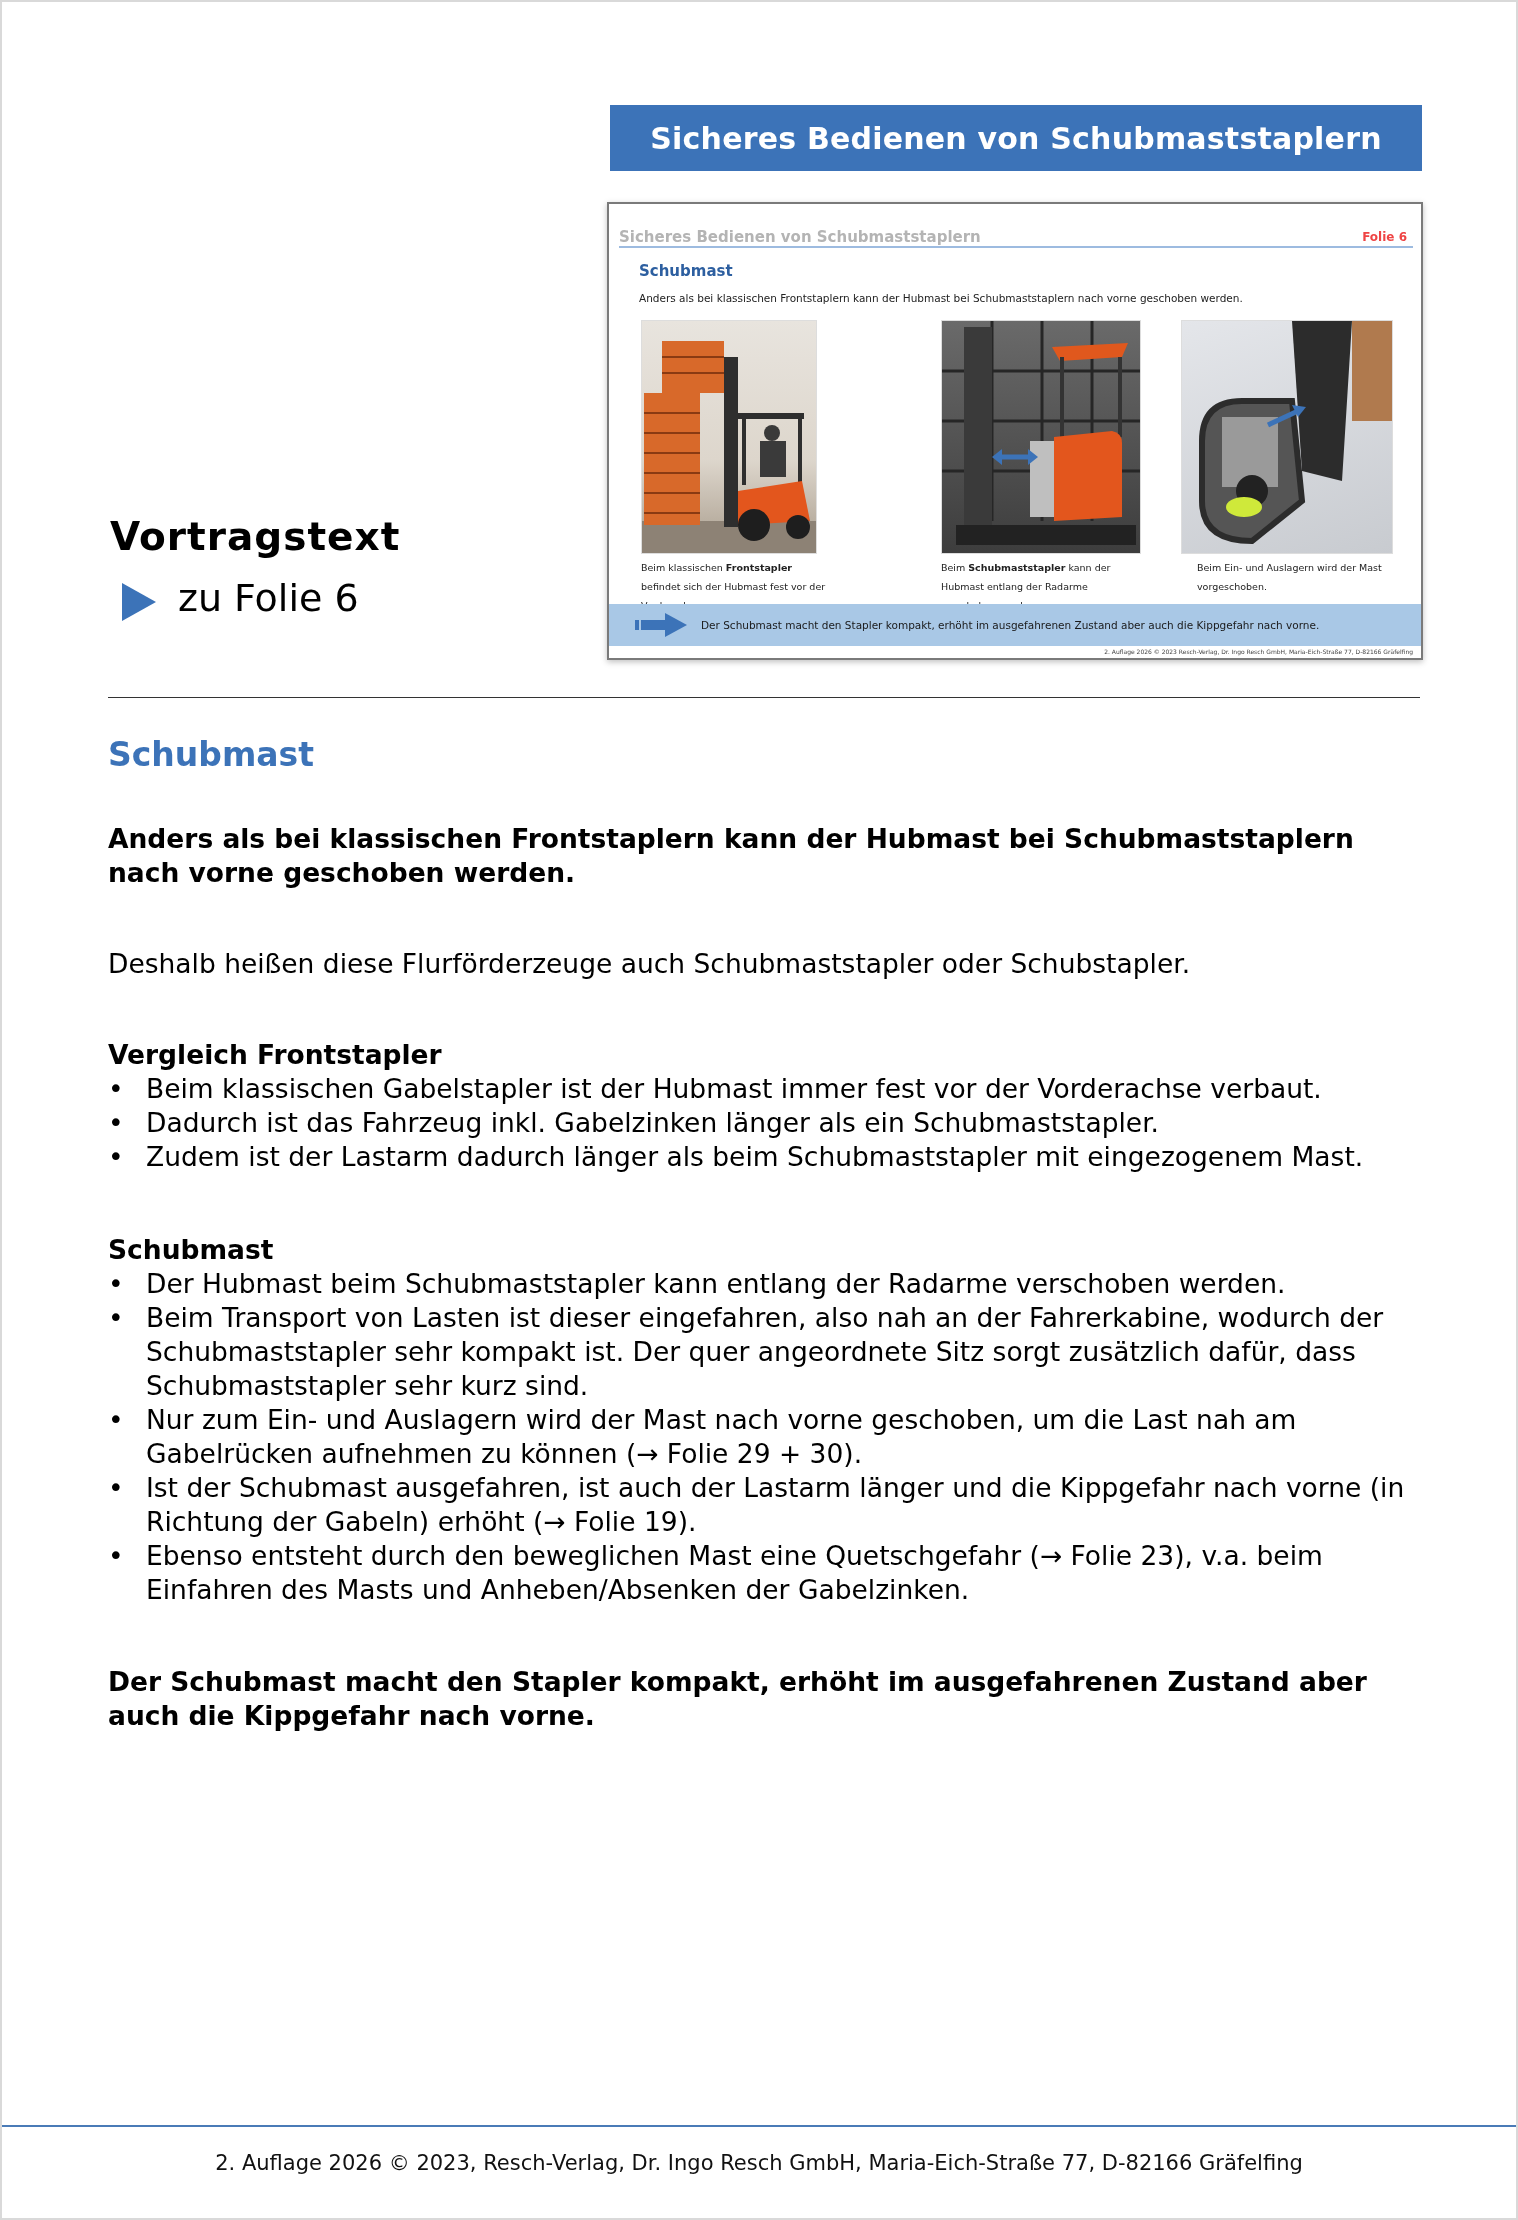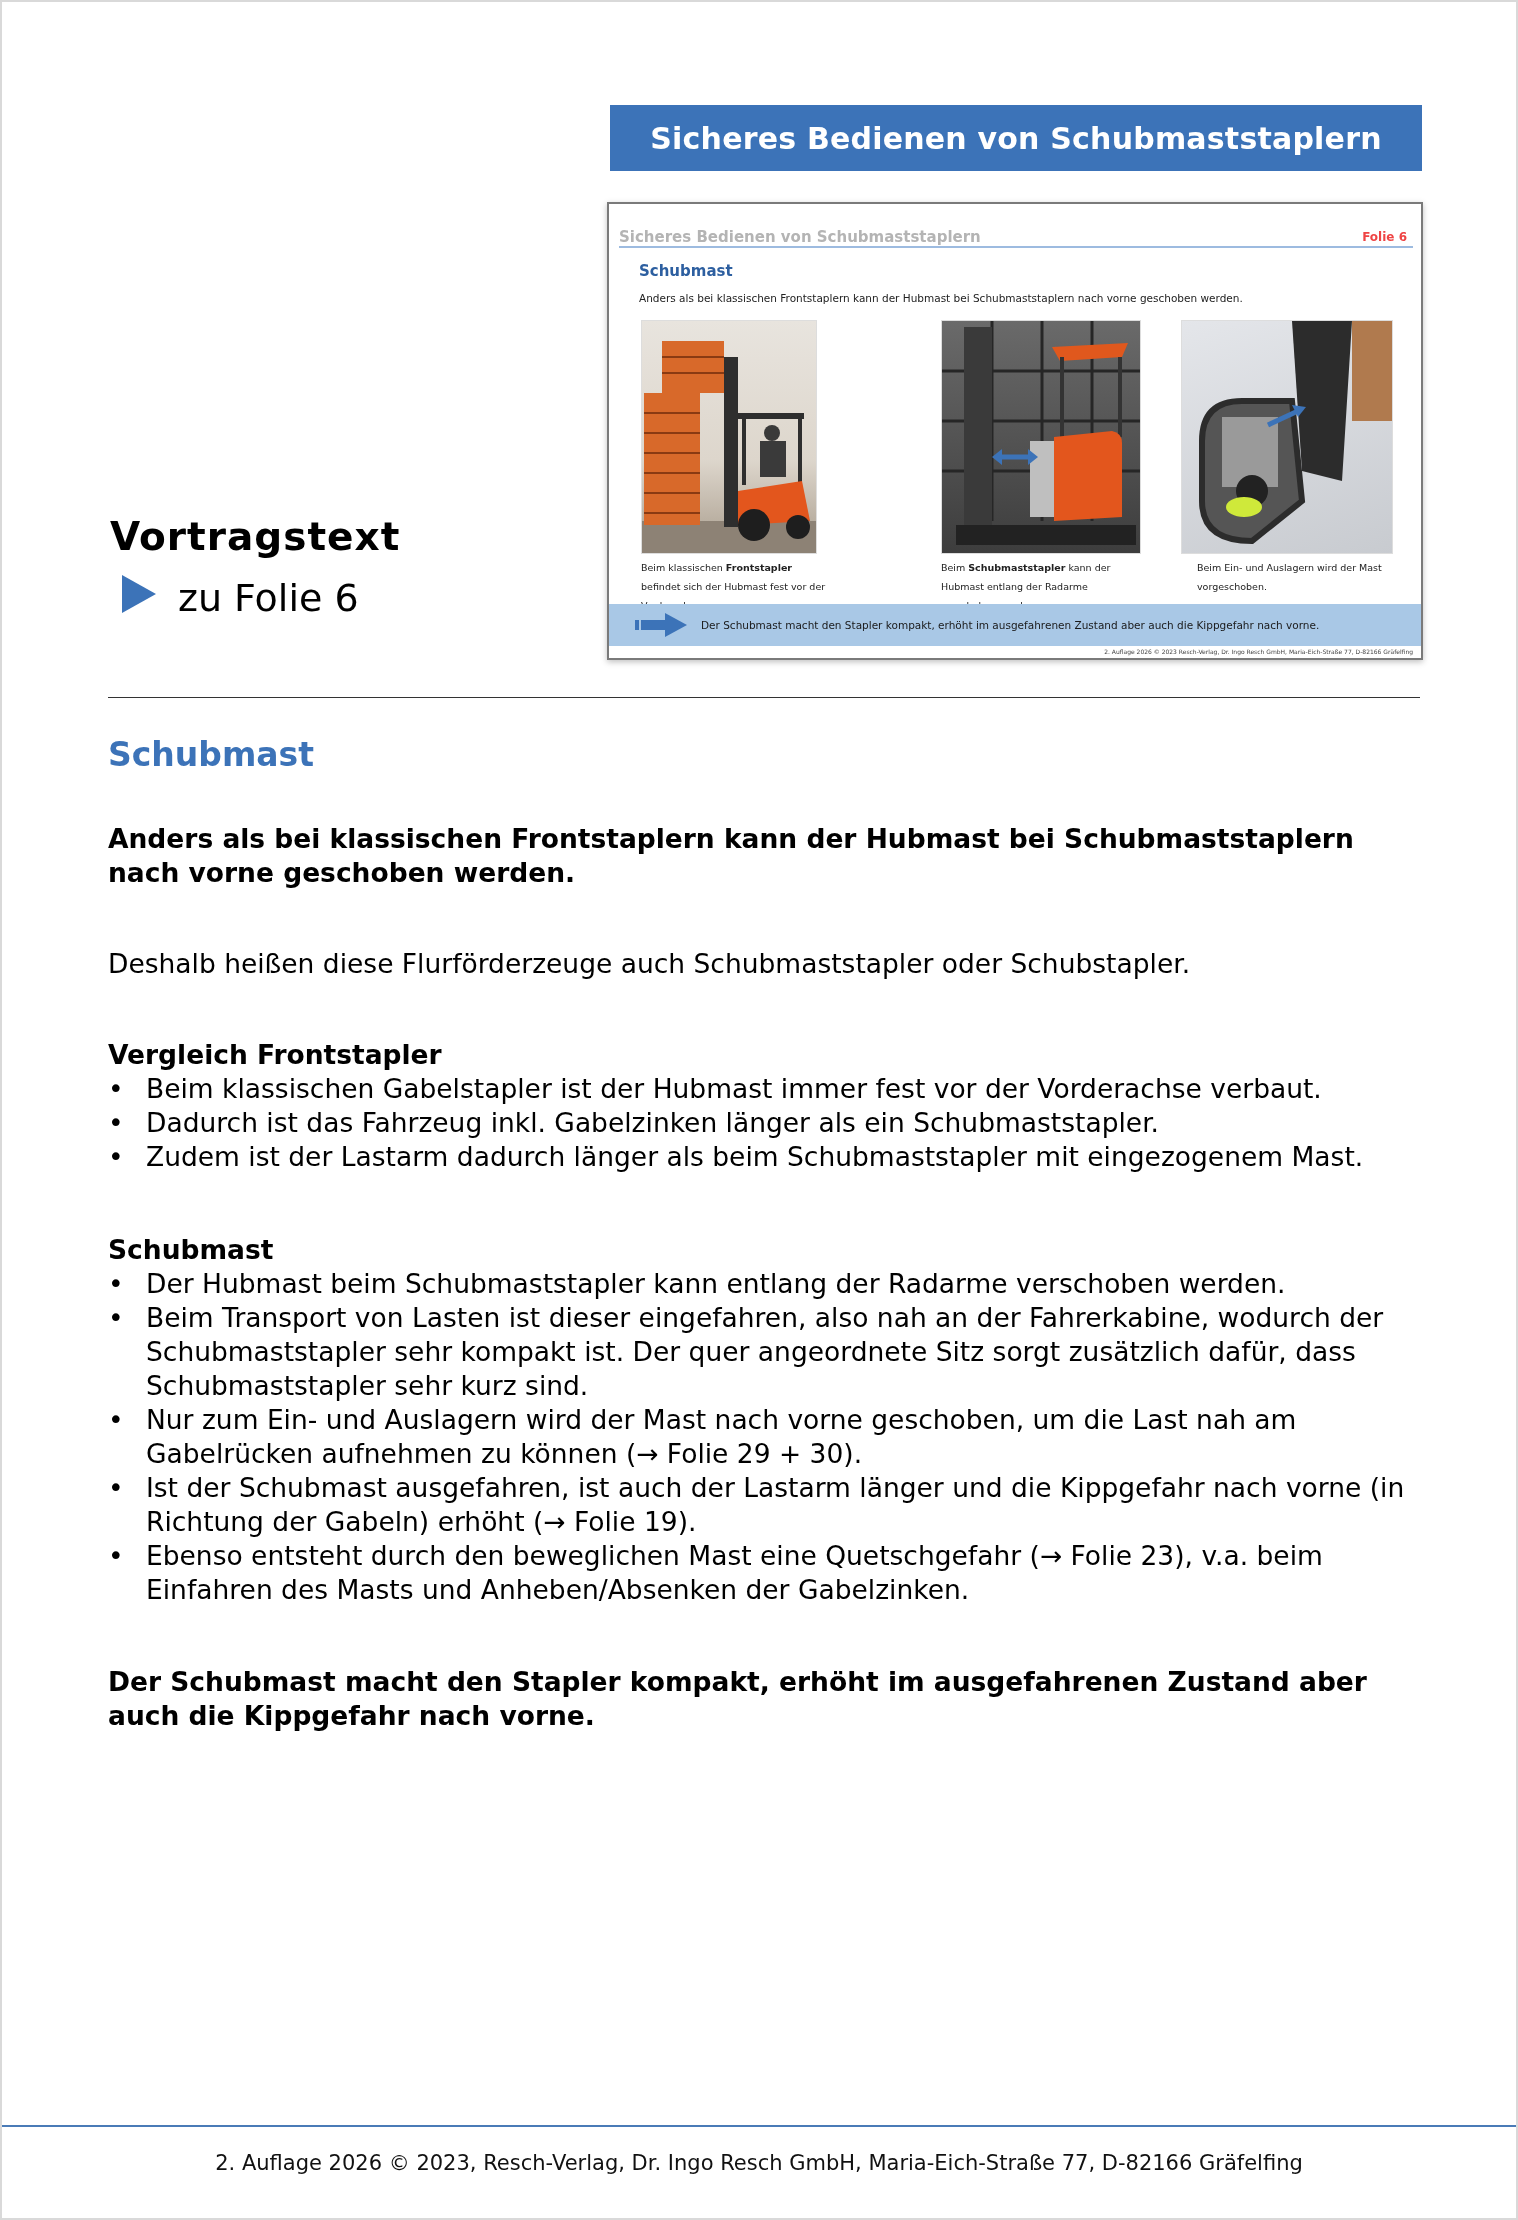--- a/index.html
+++ b/index.html
@@ -45,21 +45,21 @@
     .st-band {
       position: absolute; left: 0; right: 0; top: 400px; height: 42px;
       background: #a9c8e6; display: flex; align-items: center;
     }
     .st-band-arrow { margin-left: 26px; margin-right: 14px; }
     .st-band-text { font-size: 10.5px; color: #1a1a1a; }
     .st-footer { position: absolute; right: 8px; bottom: 3px; font-size: 6px; color: #444; }
 
     .title-block { position: absolute; left: 110px; top: 505px; }
     .main-title { font-size: 39px; font-weight: bold; letter-spacing: 1px; line-height: 64px; }
-    .subtitle-row { display: flex; align-items: flex-start; margin-top: 6px; margin-left: 12px; }
+    .subtitle-row { display: flex; align-items: flex-end; margin-top: 6px; margin-left: 12px; }
     .subtitle-text { font-size: 38px; margin-left: 22px; line-height: 46px; }
 
     .rule { position: absolute; left: 108px; width: 1312px; top: 697px; height: 1px; background: #333; }
 
     .content { position: absolute; left: 108px; top: 735px; width: 1320px; }
     .section-title { font-size: 33px; font-weight: bold; color: #3c73b8; line-height: 40px; }
     .lead { font-size: 26.5px; font-weight: bold; line-height: 34px; margin-top: 47px; }
     .para { font-size: 26.5px; line-height: 34px; margin-top: 57px; }
     .sub-heading { font-size: 26.5px; font-weight: bold; line-height: 34px; }
     .sh1 { margin-top: 57px; }

